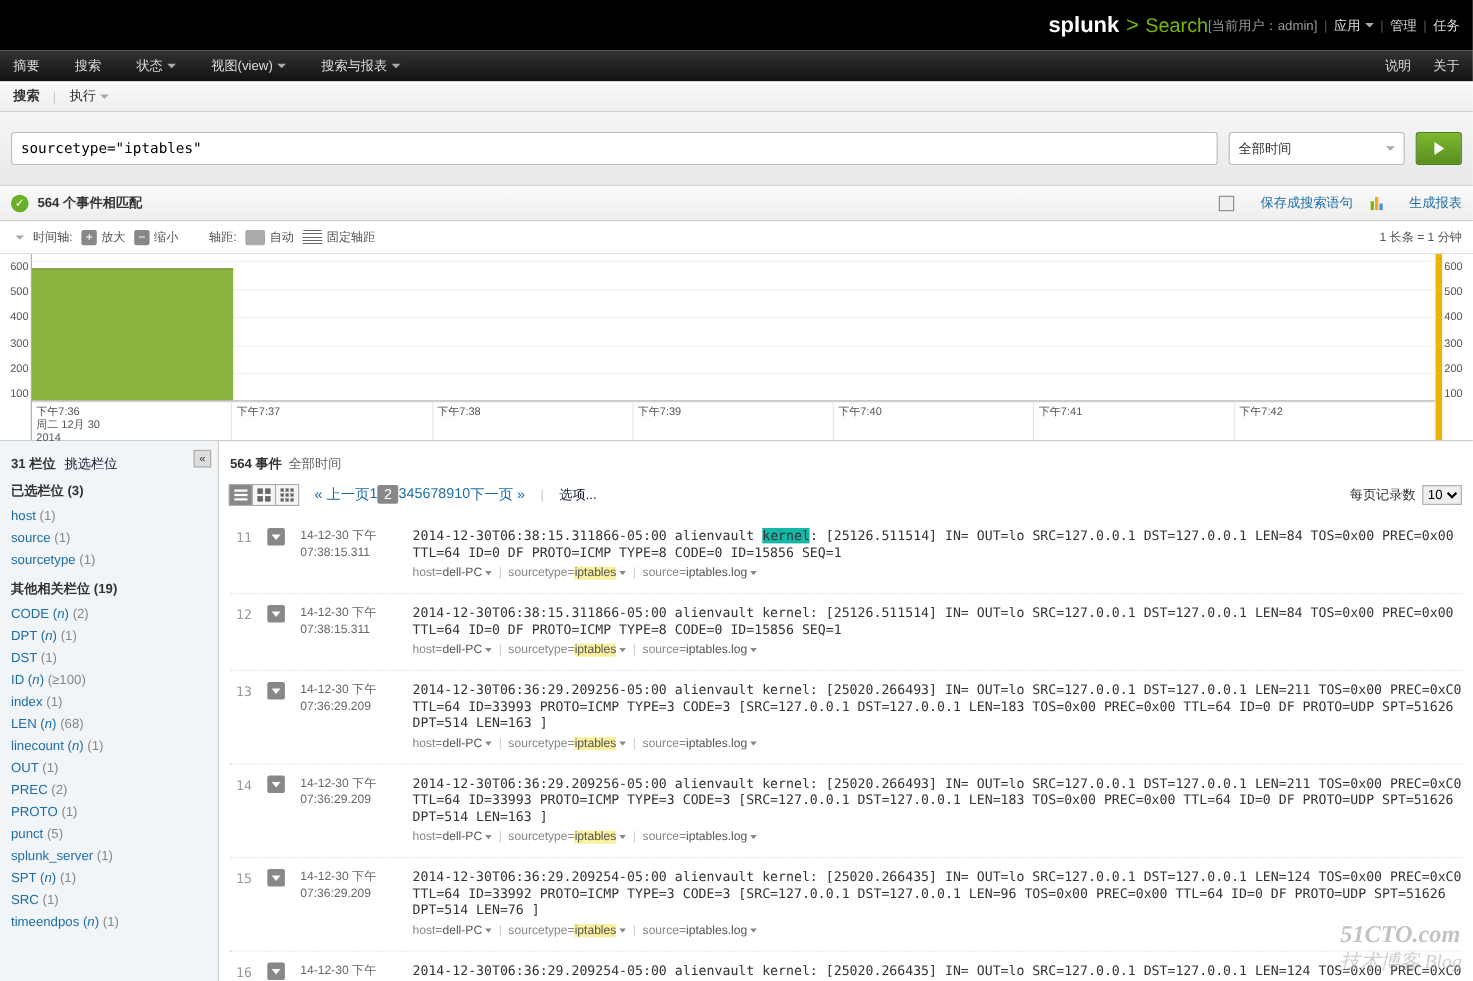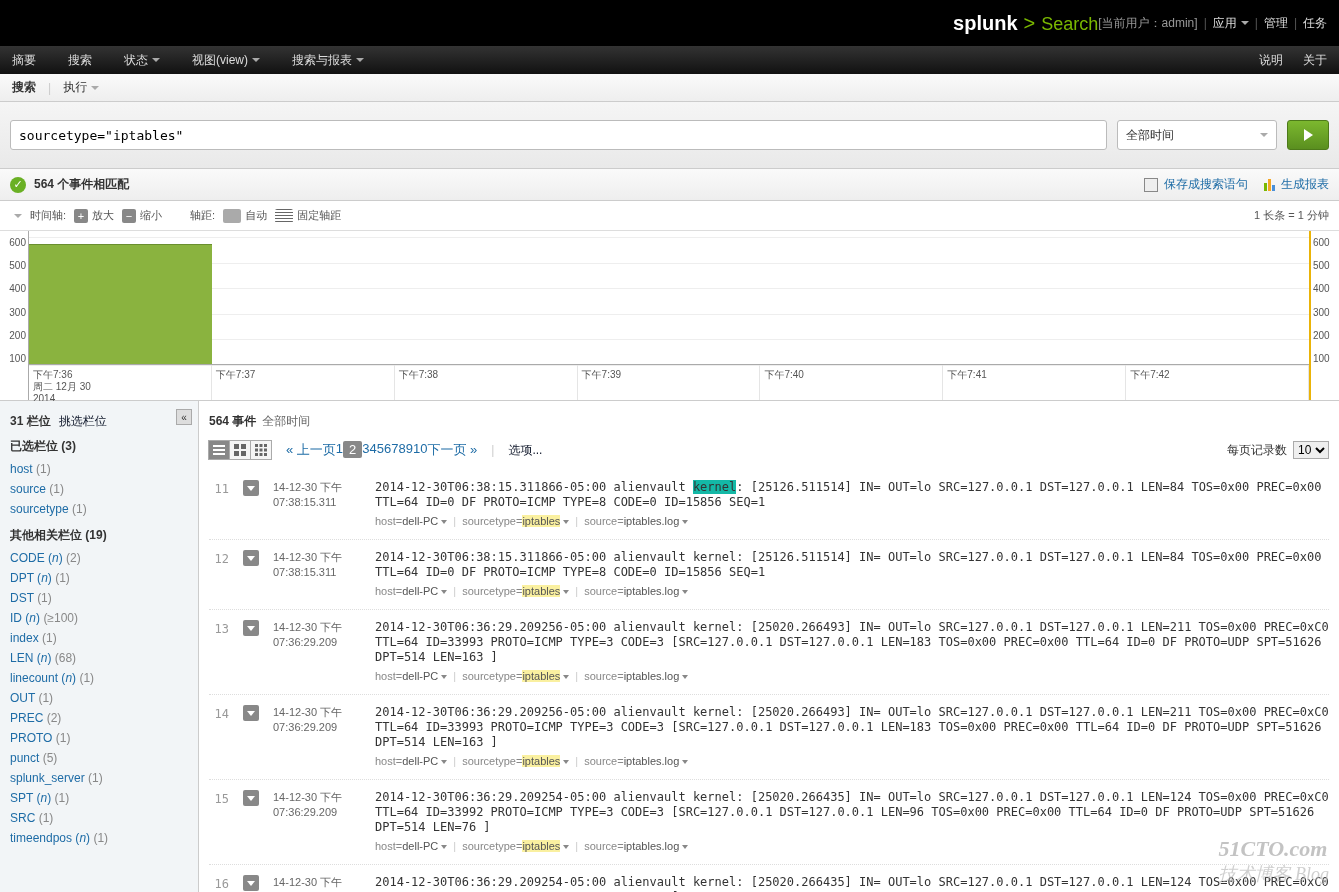--- a/index.html
+++ b/index.html
@@ -33,41 +33,41 @@
 .search-input { flex: 1; height: 30px; border: 1px solid #bbb; border-radius: 3px; padding: 0 8px; font-family: monospace; font-size: 13px; background: #fff; }
 .time-picker { width: 160px; height: 30px; border: 1px solid #bbb; border-radius: 3px; background: #fff; padding: 0 8px; display: flex; align-items: center; justify-content: space-between; cursor: pointer; }
 .search-btn { width: 42px; height: 30px; background: linear-gradient(#7cb82f,#5a8f1f); border: 1px solid #4d7a1a; border-radius: 3px; display: flex; align-items: center; justify-content: center; cursor: pointer; }
 .search-btn .tri { width: 0; height: 0; border-top: 6px solid transparent; border-bottom: 6px solid transparent; border-left: 9px solid #fff; }
 
 
 .status-row { background: linear-gradient(#fafafa,#eee); height: 32px; display: flex; align-items: center; justify-content: space-between; padding: 0 10px; border-bottom: 1px solid #ccc; }
 .status-left { display: flex; align-items: center; gap: 8px; }
 .check-icon { width: 16px; height: 16px; border-radius: 50%; background: #6ab024; display: flex; align-items: center; justify-content: center; color: #fff; font-size: 11px; }
 .status-right { display: flex; gap: 16px; align-items: center; }
-.link-btn { display: flex; align-items: center; gap: 6px; color: #1e6ca6; cursor: pointer; }
+.link-btn { display: flex; align-items: center; gap: 24px; color: #1e6ca6; cursor: pointer; }
 .save-icon { width: 14px; height: 14px; border: 1px solid #888; background: #eee; }
 .report-icon { display: flex; align-items: flex-end; gap: 1px; }
 .report-icon span { width: 3px; background: #f5a623; }
 .report-icon span:nth-child(1) { height: 8px; background: #7ab800; }
 .report-icon span:nth-child(2) { height: 12px; background: #f5a623; }
 .report-icon span:nth-child(3) { height: 6px; background: #4a90d9; }
 
 
 .timeline-ctrl { height: 30px; display: flex; align-items: center; justify-content: space-between; padding: 0 10px; border-bottom: 1px solid #ddd; font-size: 11px; color: #555; }
 .tl-left { display: flex; align-items: center; gap: 8px; }
 .tl-item { display: flex; align-items: center; gap: 4px; cursor: pointer; }
 .sq-btn { width: 14px; height: 14px; background: #888; color: #fff; display: flex; align-items: center; justify-content: center; font-size: 11px; border-radius: 2px; }
 .axis-icon { width: 18px; height: 14px; background: #aaa; border-radius: 2px; }
 .axis-icon.lines { background: repeating-linear-gradient(to bottom, #666, #666 1px, transparent 1px, transparent 3px); }
 
 
 .timeline { position: relative; height: 170px; border-bottom: 1px solid #ccc; display: flex; }
 .yaxis { width: 28px; display: flex; flex-direction: column; justify-content: space-between; padding: 6px 2px 36px 0; text-align: right; font-size: 10px; color: #555; }
 .yaxis.right { text-align: left; padding-right: 0; padding-left: 2px; }
-.chart-body { flex: 1; position: relative; border-left: 1px solid #aaa; border-right: 2px solid #eab308; }
+.chart-body { flex: 1; position: relative; border-left: 1px solid #aaa; border-right: 6px solid #eab308; }
 .grid-h { position: absolute; left: 0; right: 0; border-top: 1px solid #eee; }
 .bar { position: absolute; left: 0; width: 183px; bottom: 36px; background: #8ab33f; border-top: 1px solid #6a8f2f; }
 .xaxis { position: absolute; bottom: 0; left: 0; right: 0; height: 36px; border-top: 1px solid #aaa; display: flex; }
 .xtick { flex: 1; border-right: 1px solid #e5e5e5; padding: 4px 4px; font-size: 10px; color: #555; line-height: 12px; }
 
 
 .main { display: flex; }
 .sidebar { width: 199px; background: #f2f5f7; border-right: 1px solid #ccc; padding: 12px 10px; position: relative; min-height: 480px; }
 .collapse-btn { position: absolute; top: 8px; right: 6px; width: 16px; height: 16px; background: #ddd; border: 1px solid #aaa; display: flex; align-items: center; justify-content: center; font-size: 10px; cursor: pointer; }
 .sidebar h3 { font-size: 12px; font-weight: bold; margin-bottom: 8px; display: flex; gap: 8px; align-items: baseline; }

